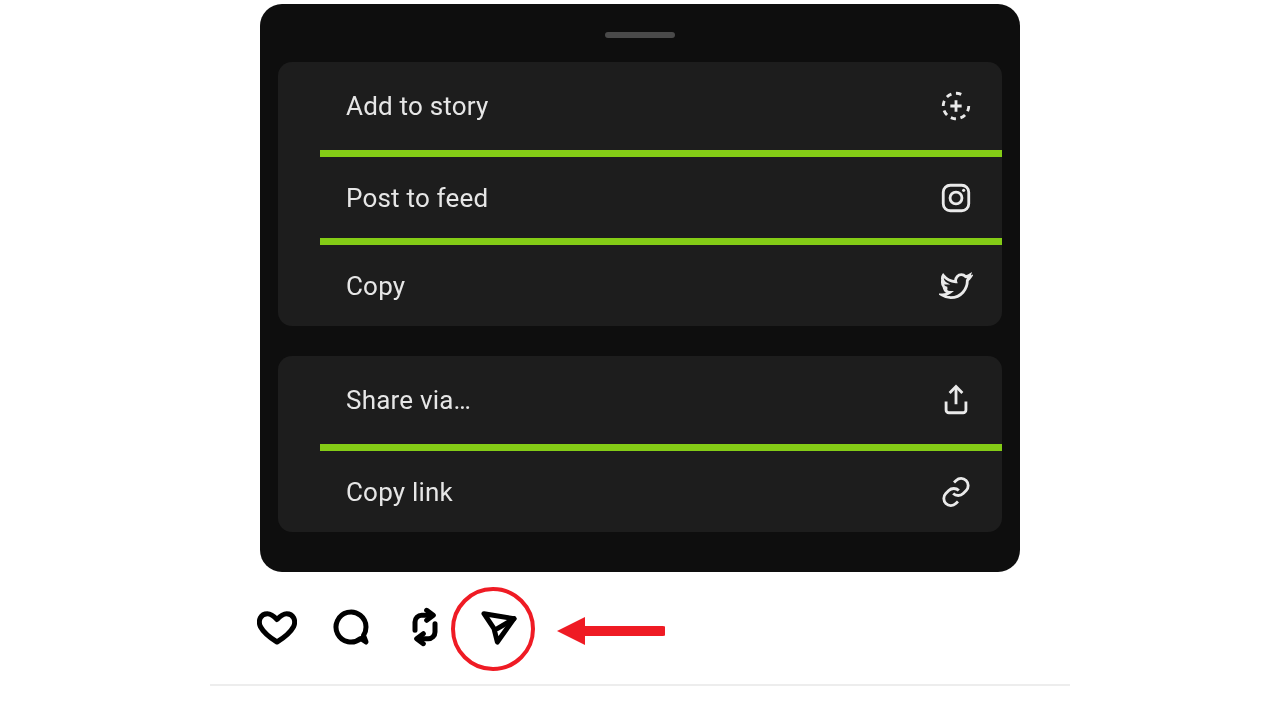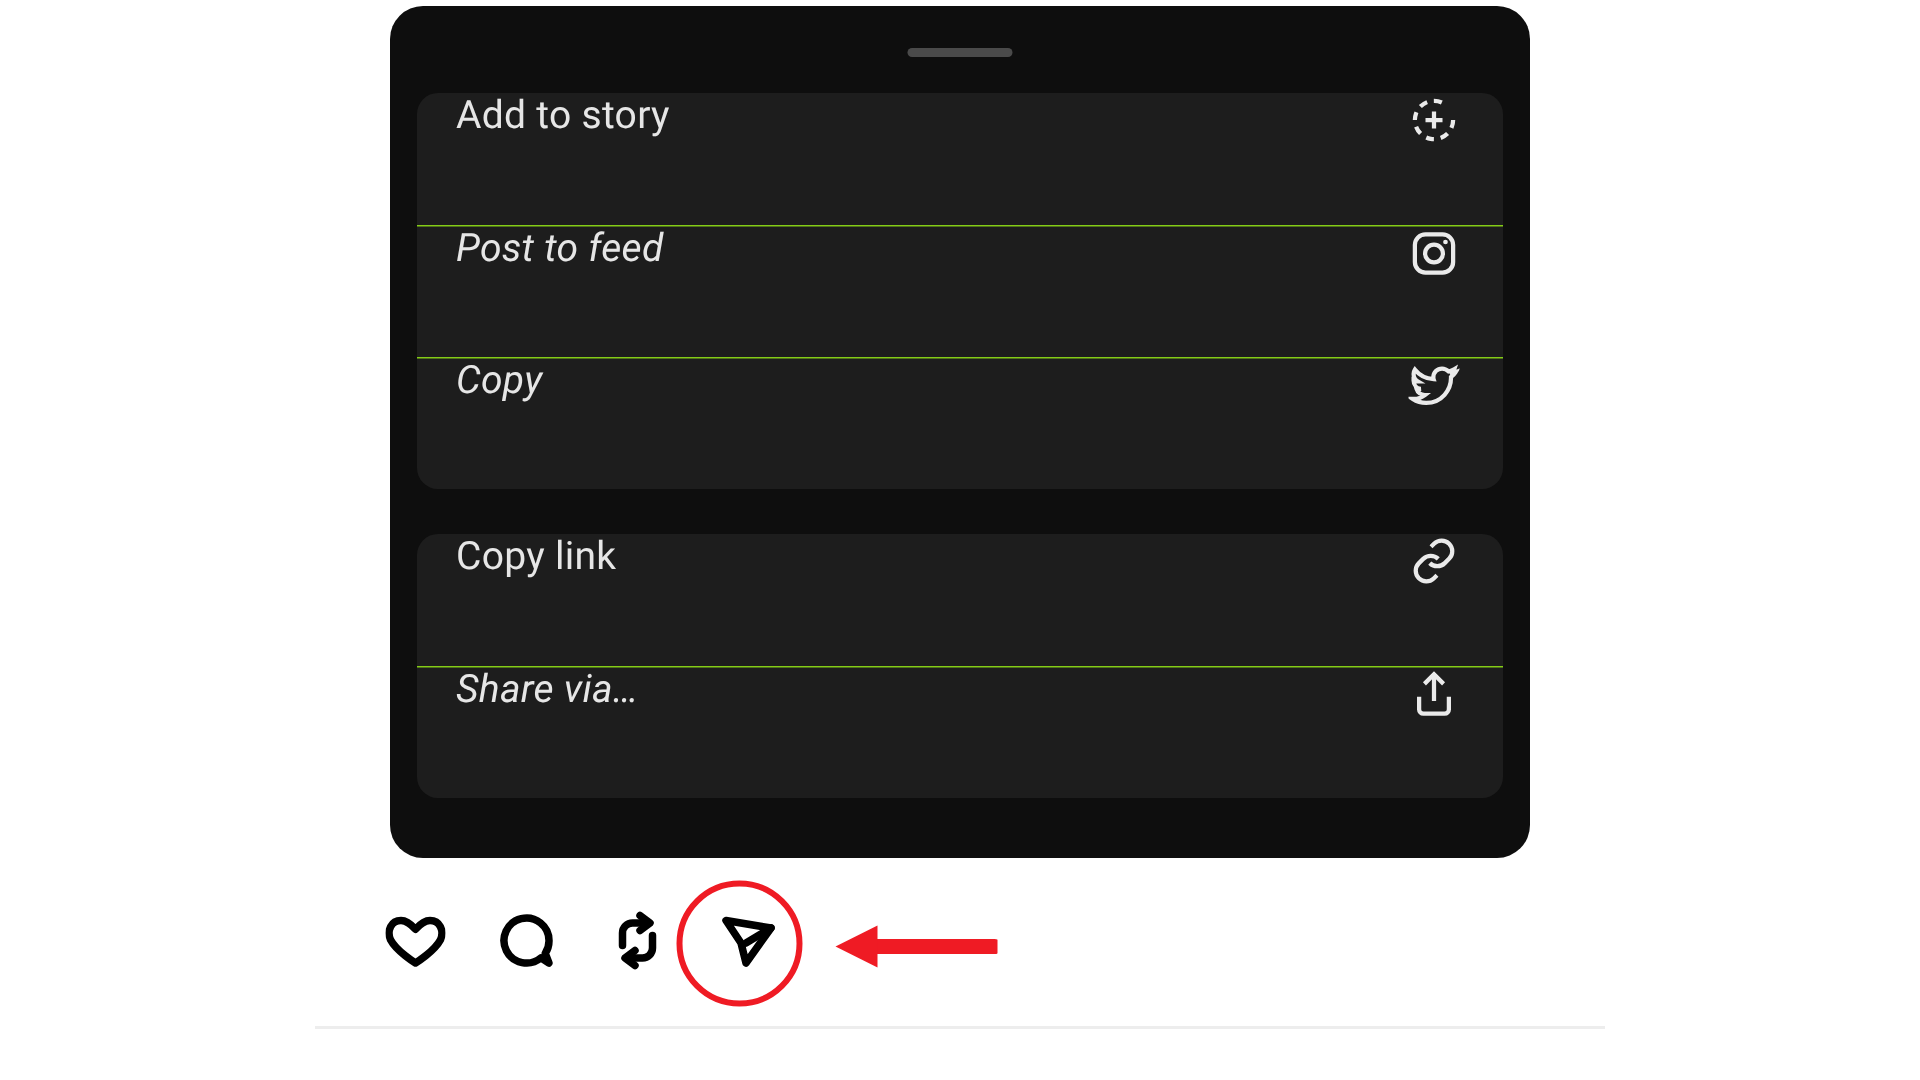--- a/index.html
+++ b/index.html
@@ -20,27 +20,28 @@
     background:#4a4a4a;
     margin:12px auto 24px auto;
   }
   .group{
     background:#1d1d1d;
     border-radius:14px;
     overflow:hidden;
   }
   .group + .group{ margin-top:30px; }
   .row{
-    display:flex;justify-content:space-between;
+    display:flex;align-items:center;justify-content:space-between;
     height:88px;
     padding:0 28px 0 26px;
     box-sizing:border-box;
     cursor:pointer;
+    margin-left:42px;
   }
-  .row + .row{ border-top:1px solid #84cc16;font-style:italic; }
+  .row + .row{ border-top:7px solid #84cc16; }
   .row .label{
     color:#e6e6e6;
     font-size:26px;
     font-weight:400;
     letter-spacing:0.2px;
   }
   .row .icon{
     width:36px;height:36px;
     display:flex;align-items:center;justify-content:center;
     color:#eaeaea;
@@ -118,35 +119,35 @@
         <span class="icon">
           <svg viewBox="0 0 24 24">
               <path d="M22 5.9c-.7.3-1.5.6-2.3.7.8-.5 1.5-1.3 1.8-2.2-.8.5-1.7.8-2.6 1C18.1 4.6 17 4 15.8 4c-2.3 0-4.1 1.9-4.1 4.1 0 .3 0 .6.1.9C8.3 8.8 5.1 7.1 3 4.5c-.4.6-.6 1.3-.6 2.1 0 1.4.7 2.7 1.9 3.4-.7 0-1.3-.2-1.9-.5v.1c0 2 1.4 3.7 3.3 4-.3.1-.7.1-1.1.1-.3 0-.5 0-.8-.1.5 1.7 2.1 2.9 3.9 2.9-1.4 1.1-3.2 1.8-5.2 1.8H2c1.8 1.2 4 1.9 6.3 1.9 7.5 0 11.7-6.3 11.7-11.7v-.5c.8-.6 1.5-1.3 2-2.1z"></path>
             </svg>
         </span>
       </div>
     </div>
 
     <div class="group">
       <div class="row">
-        <span class="label">Copy link</span>
-        <span class="icon">
-          <svg viewBox="0 0 24 24">
-              <path d="M10 13a5 5 0 0 0 7.07 0l2.12-2.12a5 5 0 0 0-7.07-7.07L10.6 5.3"></path>
-              <path d="M14 11a5 5 0 0 0-7.07 0L4.8 13.12a5 5 0 0 0 7.07 7.07l1.52-1.52"></path>
-            </svg>
-        </span>
-      </div>
-      <div class="row">
         <span class="label">Share via…</span>
         <span class="icon">
           <svg viewBox="0 0 24 24">
               <path d="M12 3v12"></path>
               <path d="M7.5 7 12 2.5 16.5 7"></path>
               <path d="M5 13v6a2 2 0 0 0 2 2h10a2 2 0 0 0 2-2v-6"></path>
+            </svg>
+        </span>
+      </div>
+      <div class="row">
+        <span class="label">Copy link</span>
+        <span class="icon">
+          <svg viewBox="0 0 24 24">
+              <path d="M10 13a5 5 0 0 0 7.07 0l2.12-2.12a5 5 0 0 0-7.07-7.07L10.6 5.3"></path>
+              <path d="M14 11a5 5 0 0 0-7.07 0L4.8 13.12a5 5 0 0 0 7.07 7.07l1.52-1.52"></path>
             </svg>
         </span>
       </div>
     </div>
   </div>
 
   <div class="actionbar">
     <div class="actions">
       <div class="act">
         <span>

